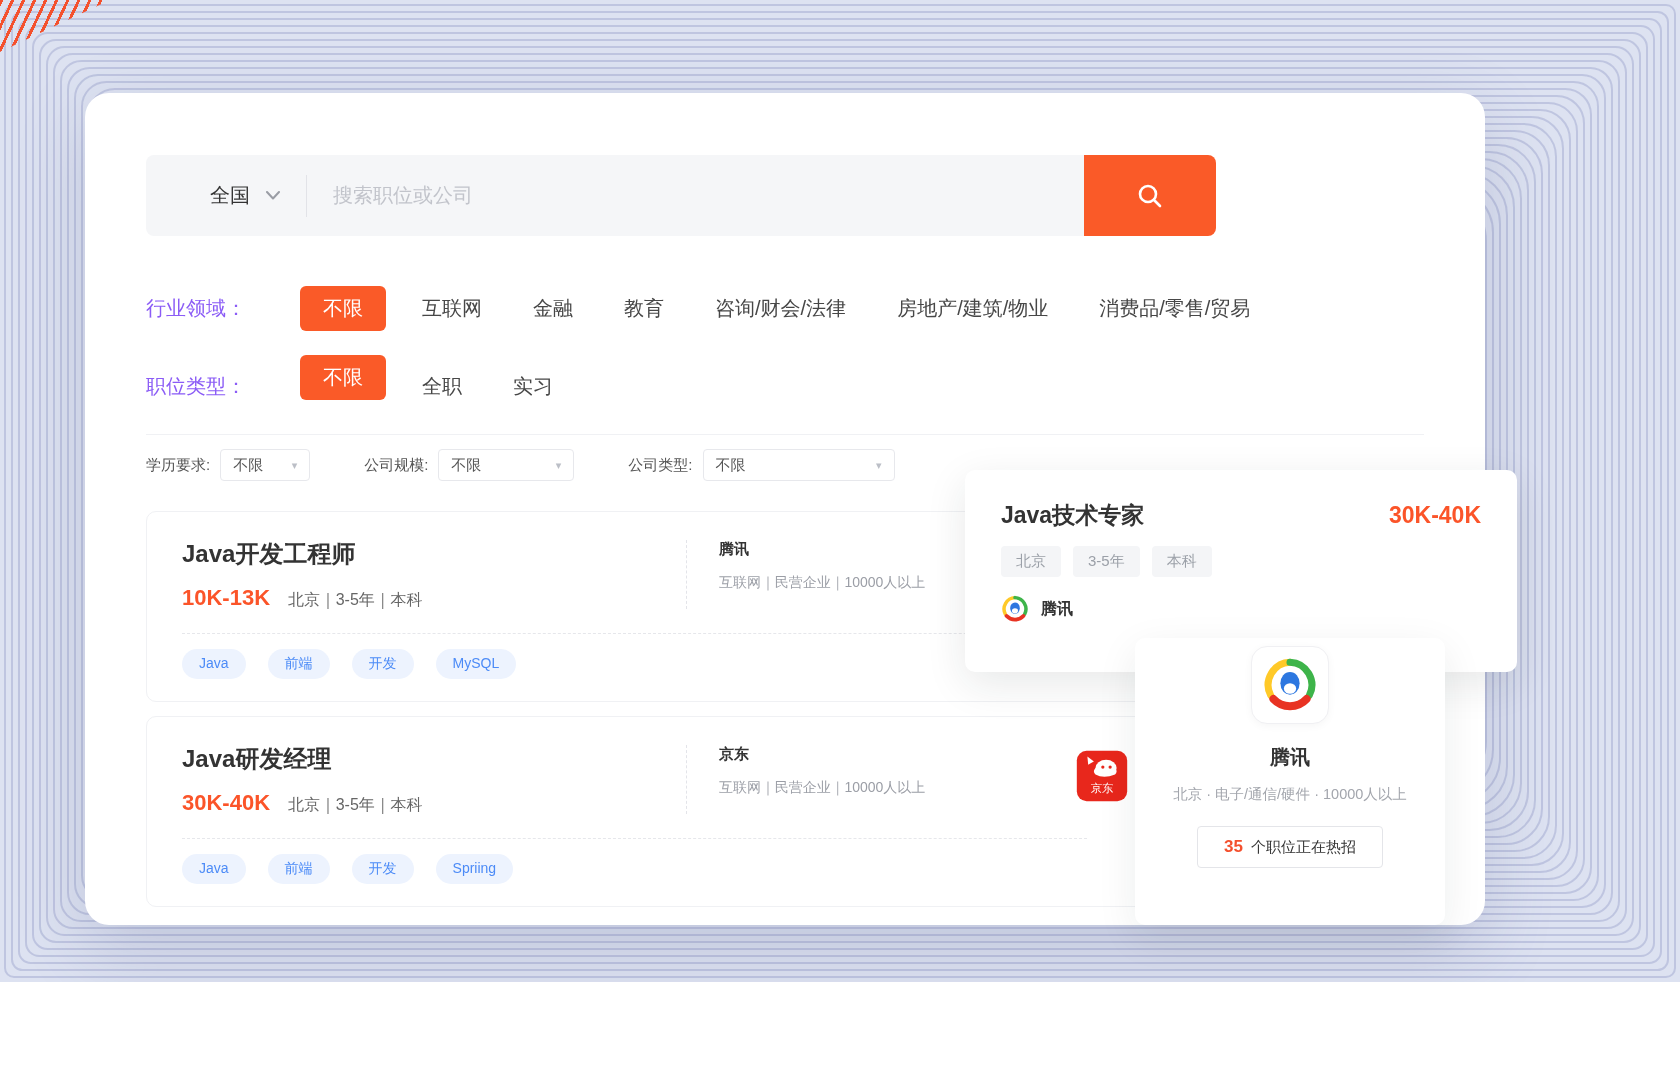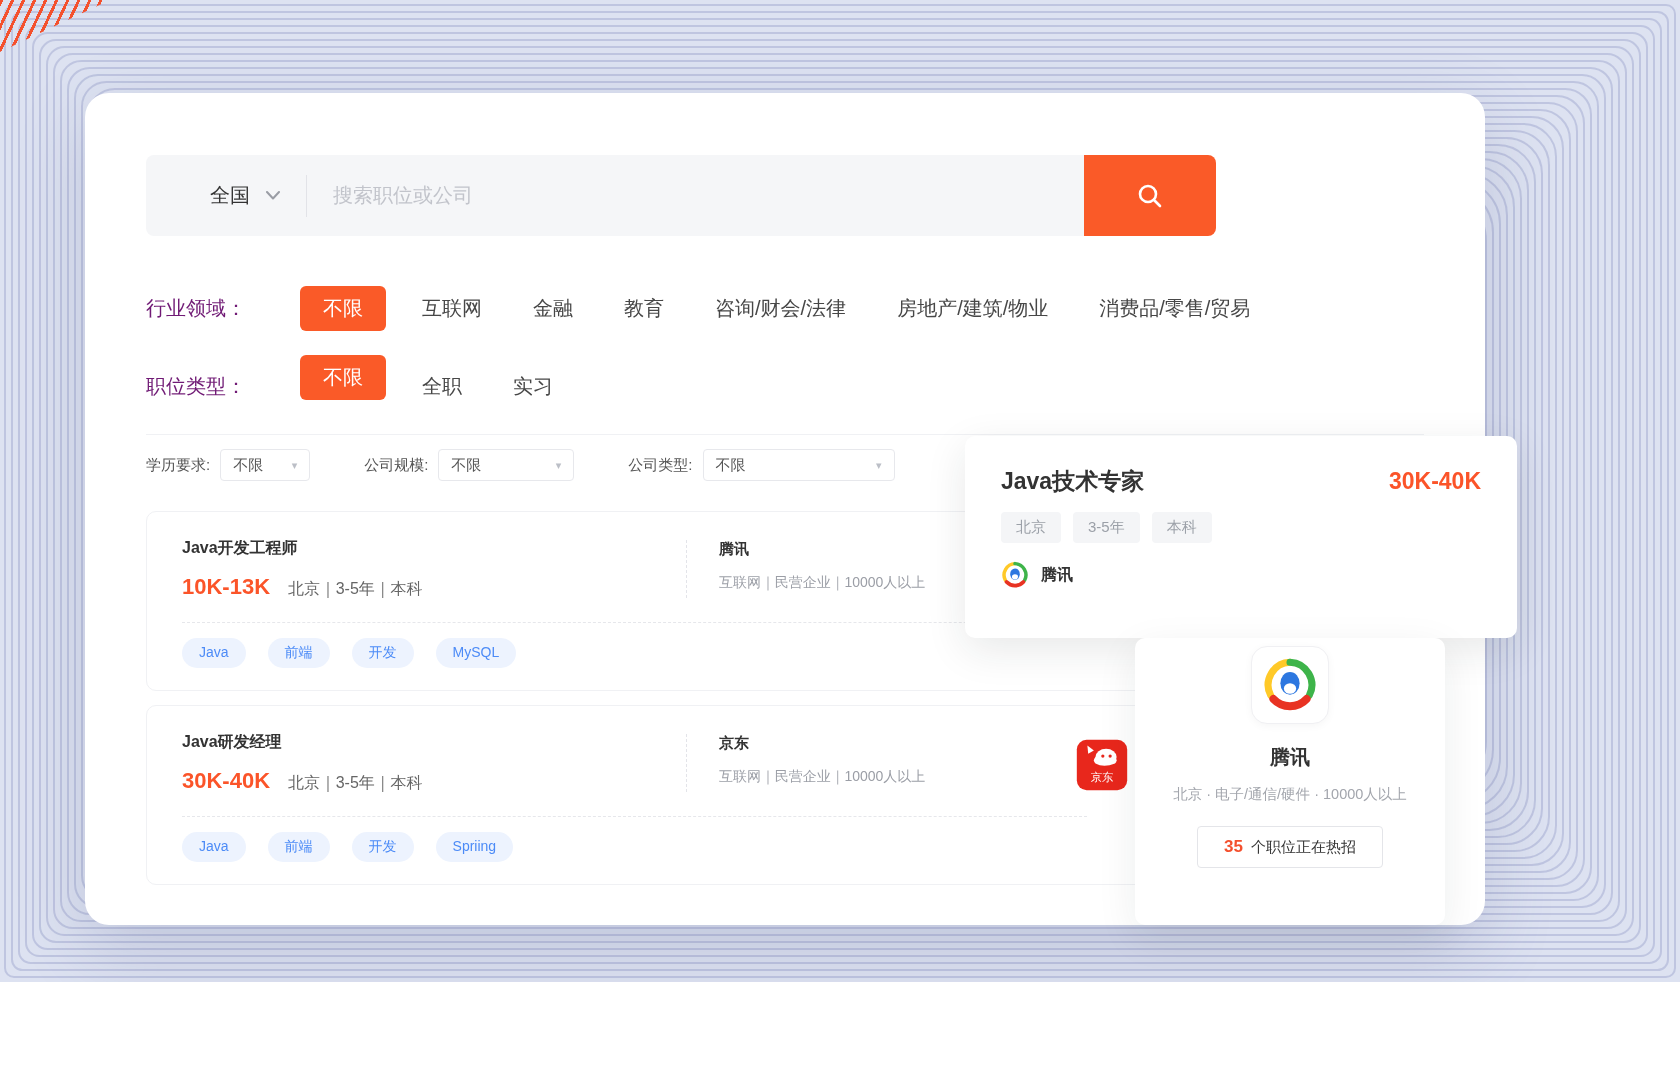--- a/index.html
+++ b/index.html
@@ -21,21 +21,21 @@
   .search-row{display:flex;height:81px;width:1070px;}
   .search-bar{flex:1;background:#f5f6f8;border-radius:8px 0 0 8px;display:flex;align-items:center;padding-left:64px;}
   .region{display:flex;align-items:center;gap:16px;font-size:20px;color:#333;cursor:pointer;}
   .search-divider{width:1px;height:42px;background:#e2e3e8;margin:0 26px;}
   .search-placeholder{font-size:20px;color:#c2c4cb;}
   .search-btn{width:132px;background:#fa5a28;border-radius:0 8px 8px 0;display:flex;align-items:center;justify-content:center;border:none;cursor:pointer;}
 
   
   .filter-row{display:flex;align-items:center;margin-top:50px;}
   .filter-row + .filter-row{margin-top:24px;align-items:flex-end;}
-  .filter-label{font-size:20px;color:#701a75;width:154px;flex:none;}
+  .filter-label{font-size:20px;color:#8b5cf6;width:154px;flex:none;}
   .chip{background:#fa5a28;color:#fff;font-size:20px;padding:9px 23px;border-radius:6px;margin-right:36px;cursor:pointer;}
   .opt{font-size:20px;color:#474747;margin-right:51px;cursor:pointer;white-space:nowrap;}
 
   .section-divider{margin-top:34px;border-top:1px solid #f0f1f4;}
 
   
   .dropdown-row{margin-top:14px;display:flex;align-items:flex-start;}
   .dd-group{display:flex;align-items:center;}
   .dd-label{font-size:15px;color:#555;margin-right:10px;}
   .dd-select{height:32px;border:1px solid #e7e8ec;border-radius:4px;background:#fff;display:flex;align-items:center;justify-content:space-between;padding:0 12px;box-sizing:border-box;cursor:pointer;}
@@ -44,35 +44,35 @@
   .g1 .dd-select{width:90px;}
   .g2 .dd-select{width:136px;}
   .g3 .dd-select{width:192px;}
   .dd-group + .dd-group{margin-left:54px;}
 
   
   .job-card{margin-top:30px;border:1px solid #f0f1f4;border-radius:10px;padding:26px 35px 22px;position:relative;}
   .job-card + .job-card{margin-top:14px;}
   .jc-top{display:flex;}
   .jc-left{width:504px;flex:none;}
-  .jc-title{font-size:16px;font-weight:700;color:#333;}
+  .jc-title{font-size:24px;font-weight:700;color:#333;}
   .jc-salary-row{margin-top:15px;display:flex;align-items:baseline;gap:18px;}
   .salary{font-size:22px;font-weight:700;color:#fb5429;}
   .meta{font-size:16px;color:#666;}
   .jc-vdiv{border-left:1px dashed #e3e4e9;margin:2px 0;}
   .jc-right{padding-left:32px;padding-top:2px;}
   .company{font-size:15px;font-weight:600;color:#333;}
   .company-meta{margin-top:15px;font-size:14px;color:#9b9ea6;}
   .jc-dash{margin-top:22px;width:905px;border-top:1px dashed #e6e7eb;}
   .jc-tags{margin-top:15px;display:flex;gap:22px;}
   .tag{background:#edf3fe;color:#4c8bf7;font-size:14px;padding:6px 17px;border-radius:15px;cursor:pointer;}
   .jd-logo{position:absolute;left:929px;top:33px;width:52px;height:52px;}
 
   
-  .popup-job{position:absolute;left:880px;top:343px;width:480px;height:172px;background:#fff;border-radius:10px;
+  .popup-job{position:absolute;left:880px;top:377px;width:480px;height:172px;background:#fff;border-radius:10px;
     box-shadow:0 12px 40px rgba(31,35,41,.10);padding:30px 36px 0;box-sizing:content-box;z-index:5;}
   .pj-head{display:flex;justify-content:space-between;align-items:baseline;}
   .pj-title{font-size:23px;font-weight:700;color:#333;}
   .pj-salary{font-size:23px;font-weight:700;color:#fb5429;}
   .pj-tags{margin-top:15px;display:flex;gap:12px;}
   .gtag{background:#f4f5f7;color:#9ba0a8;font-size:15px;padding:6px 15px;border-radius:4px;}
   .pj-company{margin-top:18px;display:flex;align-items:center;gap:12px;}
   .pj-company-name{font-size:16px;font-weight:600;color:#333;}
 
   

